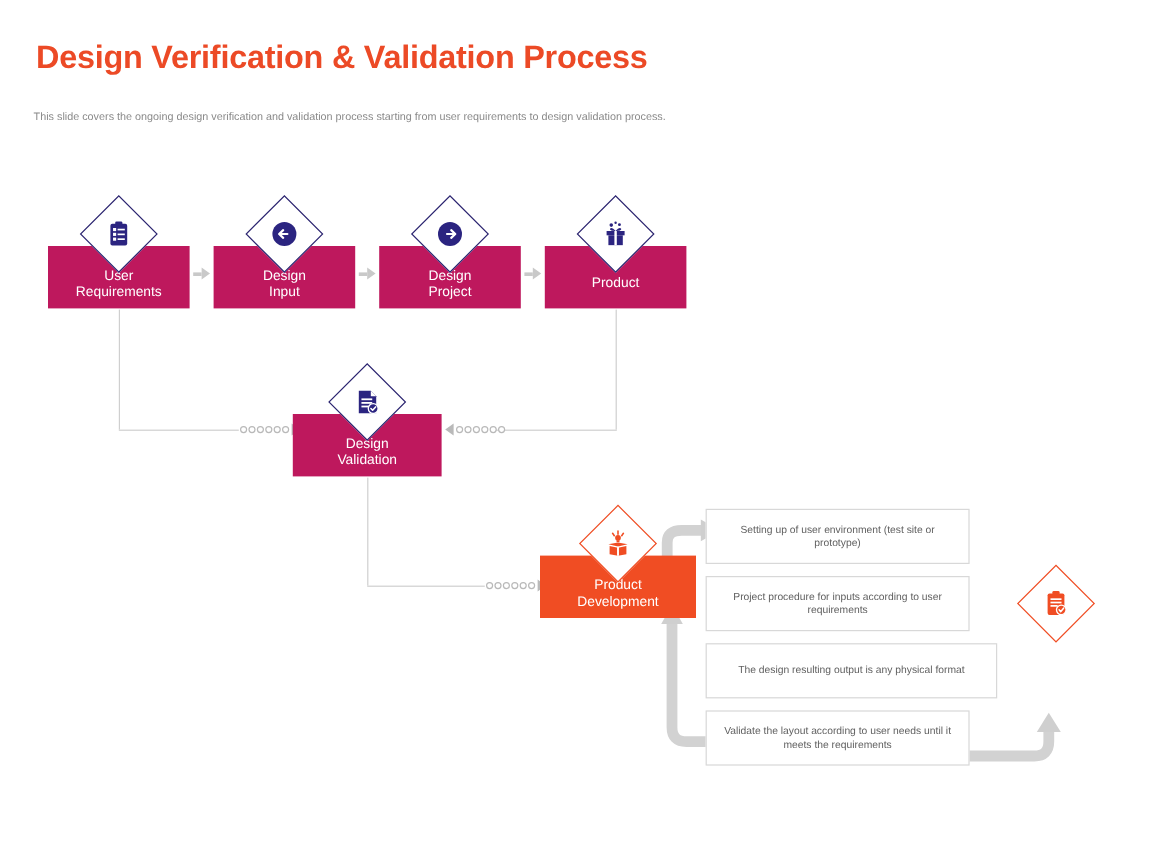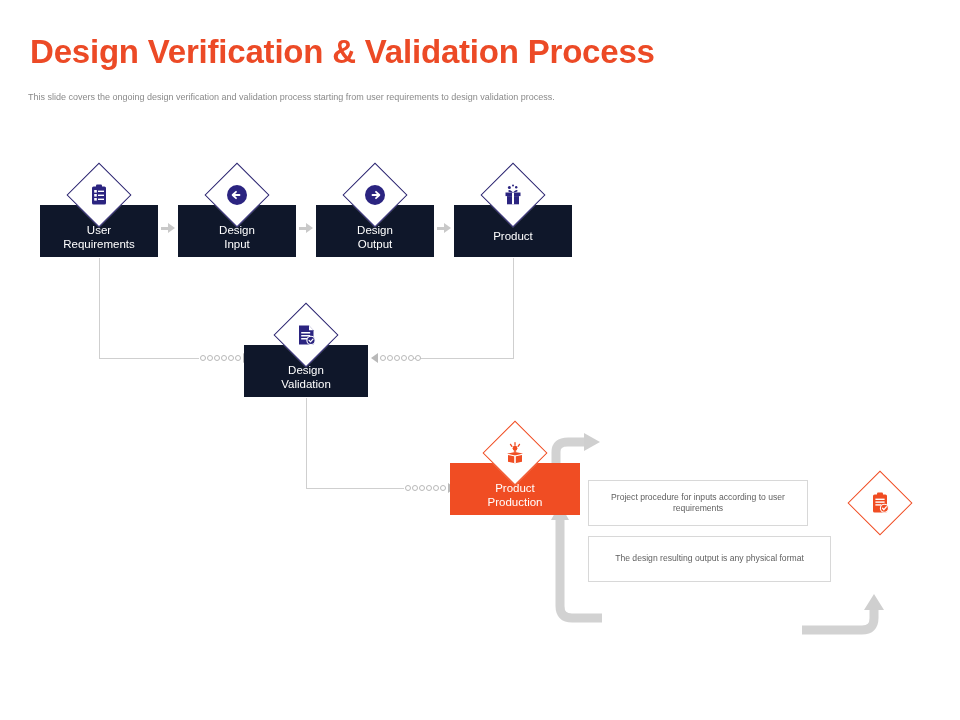--- a/index.html
+++ b/index.html
@@ -8,21 +8,21 @@
     background:#ffffff;
     font-family:"Liberation Sans", sans-serif;
     overflow:hidden;
     position:relative;
   }
   #slide{position:absolute;left:0;top:0;width:960px;height:720px;}
 
   
   .title{
     position:absolute;left:30px;top:33px;
-    font-size:33px;font-weight:bold;
+    font-size:27px;font-weight:bold;
     color:#ec4a26;
     letter-spacing:-0.2px;
     white-space:nowrap;
   }
   .subtitle{
     position:absolute;left:28px;top:92px;
     font-size:9px;color:#8a8a8a;
     white-space:nowrap;
   }
 
@@ -30,21 +30,21 @@
   .pbox{
     position:absolute;
     box-sizing:border-box;
     display:flex;align-items:flex-end;justify-content:center;
     text-align:center;
     color:#ffffff;
     font-size:11.5px;
     line-height:14px;
     padding-bottom:6px;
   }
-  .pbox.navy{background:#0f172a;}
+  .pbox.navy{background:#be185d;}
   .pbox.orange{background:#f04d23;}
 
   
   .diamond{
     position:absolute;
     width:46px;height:46px;
     transform:rotate(45deg);
     background:#ffffff;
     box-sizing:border-box;
   }
@@ -221,21 +221,21 @@
       <svg width="24" height="24" viewBox="0 0 24 24">
         <circle cx="12" cy="12" r="10" fill="#2b2480"></circle>
         <path d="M14.5 12 H8.5 M11 8.8 L7.6 12 L11 15.2" stroke="#ffffff" stroke-width="1.8" fill="none" stroke-linecap="round" stroke-linejoin="round"></path>
       </svg>
     </div>
   </div>
 
   <div class="pbox navy" style="left:316px;top:205px;width:118px;height:52px;">
     <div>
       <div>Design</div>
-      <div>Output</div>
+      <div>Project</div>
     </div>
   </div>
   <div class="diamond navy-edge" style="left:352px;top:172px;">
     <div class="inner">
       <svg width="24" height="24" viewBox="0 0 24 24">
         <circle cx="12" cy="12" r="10" fill="#2b2480"></circle>
         <path d="M9.5 12 H15.5 M13 8.8 L16.4 12 L13 15.2" stroke="#ffffff" stroke-width="1.8" fill="none" stroke-linecap="round" stroke-linejoin="round"></path>
       </svg>
     </div>
   </div>
@@ -276,21 +276,21 @@
         <rect x="7.2" y="15" width="6" height="1.5" fill="#ffffff"></rect>
         <circle cx="17" cy="17.4" r="4.1" fill="#2b2480" stroke="#ffffff" stroke-width="1.1"></circle>
         <path d="M15.1 17.4 L16.5 18.9 L19 16.1" stroke="#ffffff" stroke-width="1.3" fill="none" stroke-linecap="round" stroke-linejoin="round"></path>
       </svg>
     </div>
   </div>
 
   <div class="pbox orange" style="left:450px;top:463px;width:130px;height:52px;">
     <div>
       <div>Product</div>
-      <div>Production</div>
+      <div>Development</div>
     </div>
   </div>
   <div class="diamond orange-edge" style="left:492px;top:430px;">
     <div class="inner">
       <svg width="24" height="24" viewBox="0 0 24 24">
         <path d="M12 1.6 L12 4.2 M7.5 3.4 L8.9 5.4 M16.5 3.4 L15.1 5.4" stroke="#f04d23" stroke-width="1.3" stroke-linecap="round"></path>
         <circle cx="12" cy="7.2" r="2.4" fill="#f04d23"></circle>
         <rect x="10.8" y="9.2" width="2.4" height="1.6" fill="#f04d23"></rect>
         <path d="M4 12.6 L12 11 L20 12.6 L12 14.4 Z" fill="#f04d23"></path>
         <path d="M5 14 L5 20.8 L12 22.2 L12 15.4 Z" fill="#f04d23"></path>
@@ -307,22 +307,28 @@
         <rect x="9" y="1.5" width="6" height="3.6" rx="1.1" fill="#f04d23"></rect>
         <rect x="7.4" y="7.6" width="9.2" height="1.4" fill="#ffffff"></rect>
         <rect x="7.4" y="10.4" width="9.2" height="1.4" fill="#ffffff"></rect>
         <rect x="7.4" y="13.2" width="6" height="1.4" fill="#ffffff"></rect>
         <circle cx="16.4" cy="17.2" r="4" fill="#f04d23" stroke="#ffffff" stroke-width="1.1"></circle>
         <path d="M14.6 17.2 L15.9 18.7 L18.3 15.8" stroke="#ffffff" stroke-width="1.3" fill="none" stroke-linecap="round" stroke-linejoin="round"></path>
       </svg>
     </div>
   </div>
 
+  <div class="card" style="left:588px;top:424px;width:220px;height:46px;">
+    <span>Setting up of user environment (test site or prototype)</span>
+  </div>
   <div class="card" style="left:588px;top:480px;width:220px;height:46px;">
     <span>Project procedure for inputs according to user requirements</span>
   </div>
   <div class="card" style="left:588px;top:536px;width:243px;height:46px;">
     <span>The design resulting output is any physical format</span>
   </div>
+  <div class="card" style="left:588px;top:592px;width:220px;height:46px;">
+    <span>Validate the layout according to user needs until it meets the requirements</span>
+  </div>
 
   <div class="page-num">38</div>
 
 </div>
 
 </body></html>

